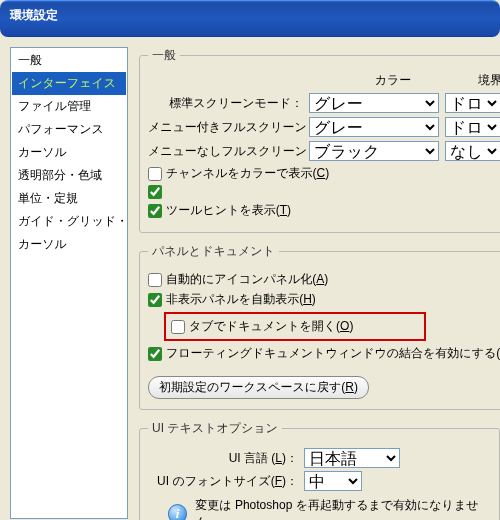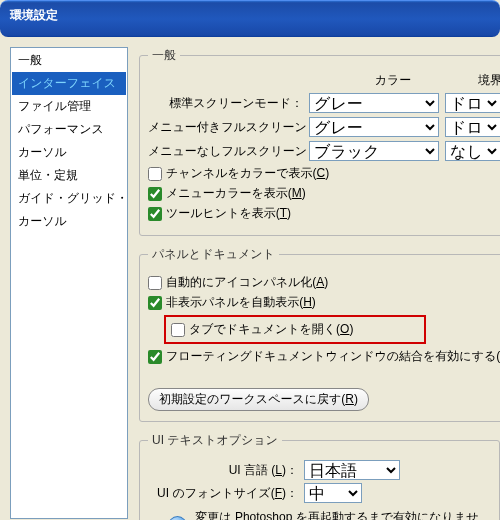--- a/index.html
+++ b/index.html
@@ -35,21 +35,21 @@
     padding: 1px;
     overflow: hidden;
   }
   .sidebar-item {
     padding: 3px 6px;
     cursor: default;
     white-space: nowrap;
   }
   .sidebar-item.selected {
     background: #1a5fbf;
-    color: #7dd3fc;
+    color: #bef264;
   }
   .main {
     flex: 1;
     min-width: 0;
   }
   fieldset {
     border: 1px solid #b8b8b8;
     border-radius: 3px;
     margin: 0 0 10px 0;
     padding: 8px 8px 10px 8px;
@@ -103,21 +103,21 @@
     padding: 1px 5px;
     margin: 1px 16px;
     display: inline-flex;
     width: 262px;
     align-items: flex-end;
   }
   button.reset {
     font-family: inherit;
     font-size: 12px;
     padding: 2px 10px;
-    margin-top: 20px;
+    margin-top: 11px;
     border: 1px solid #888;
     border-radius: 11px;
     background: linear-gradient(#fdfdfd, #e6e6e6);
     cursor: pointer;
   }
   .ui-row {
     display: flex;
     align-items: center;
     margin: 3px 0;
     gap: 6px;
@@ -148,20 +148,21 @@
 </div>
 
 <div class="content">
 
   <div class="sidebar" id="sidebar">
       <div class="sidebar-item">一般</div>
       <div class="sidebar-item selected">インターフェイス</div>
       <div class="sidebar-item">ファイル管理</div>
       <div class="sidebar-item">パフォーマンス</div>
       <div class="sidebar-item">カーソル</div>
+      <div class="sidebar-item">透明部分・色域</div>
       <div class="sidebar-item">単位・定規</div>
       <div class="sidebar-item">ガイド・グリッド・スライス</div>
       <div class="sidebar-item">カーソル</div>
     </div>
 
   <div class="main">
 
     <fieldset>
       <legend>一般</legend>
       <div class="header-row">
@@ -185,21 +186,20 @@
             <select class="sel-border"><option>なし</option></select>
           </div>
         </div>
       <div id="general-checks" style="margin-top:4px;">
           <label class="checkrow">
             <input type="checkbox" style="">
             <span>チャンネルをカラーで表示(<span class="underline-char">C</span>)</span>
           </label>
           <label class="checkrow">
             <input type="checkbox" checked="" style="">
-            <span>メニューカラーを表示(<span class="underline-char">M</span>)</span>
           </label>
           <label class="checkrow">
             <input type="checkbox" checked="" style="">
             <span>ツールヒントを表示(<span class="underline-char">T</span>)</span>
           </label>
         </div>
     </fieldset>
 
     <fieldset>
       <legend>パネルとドキュメント</legend>

